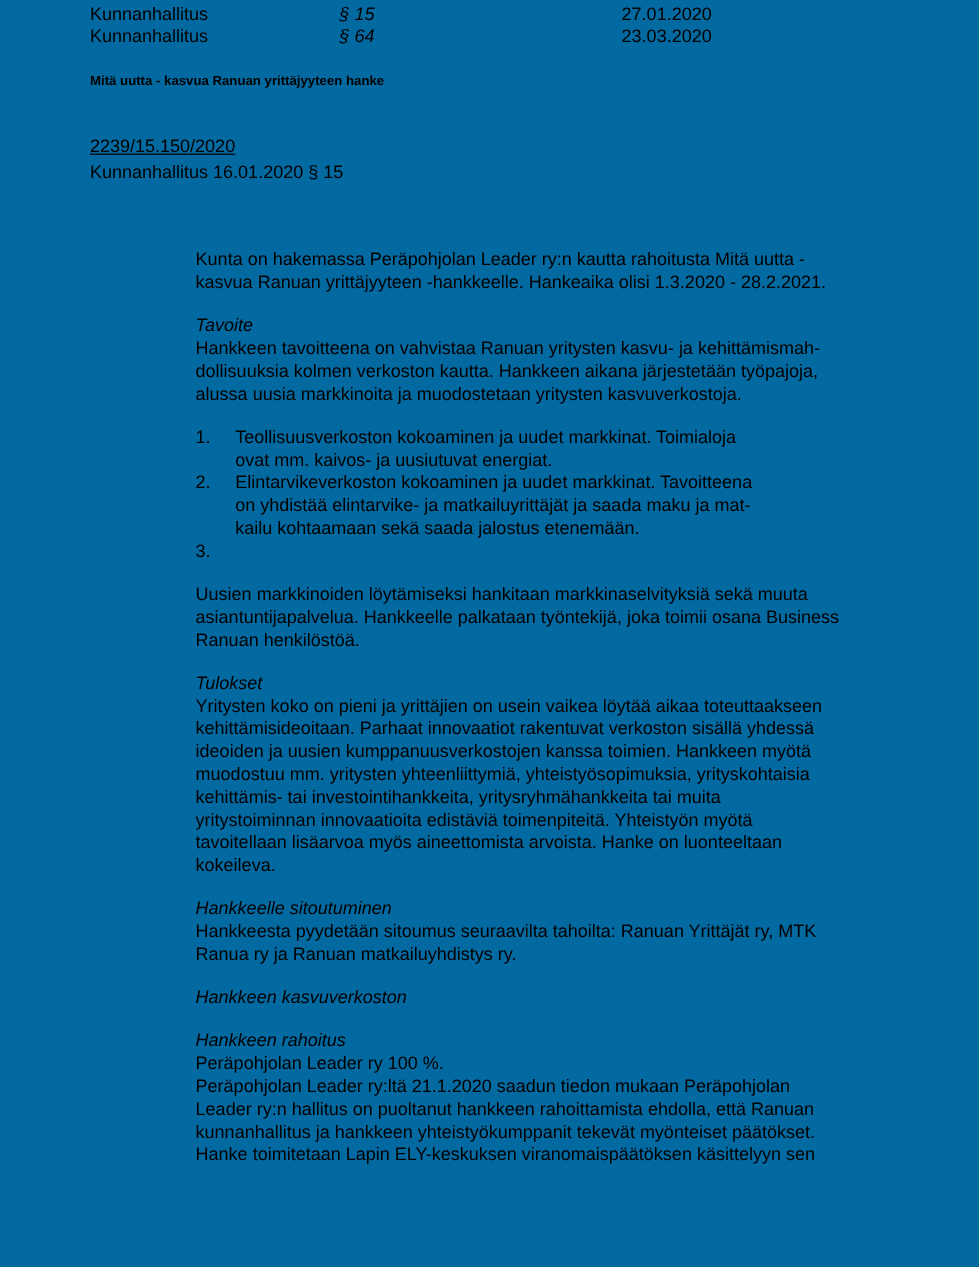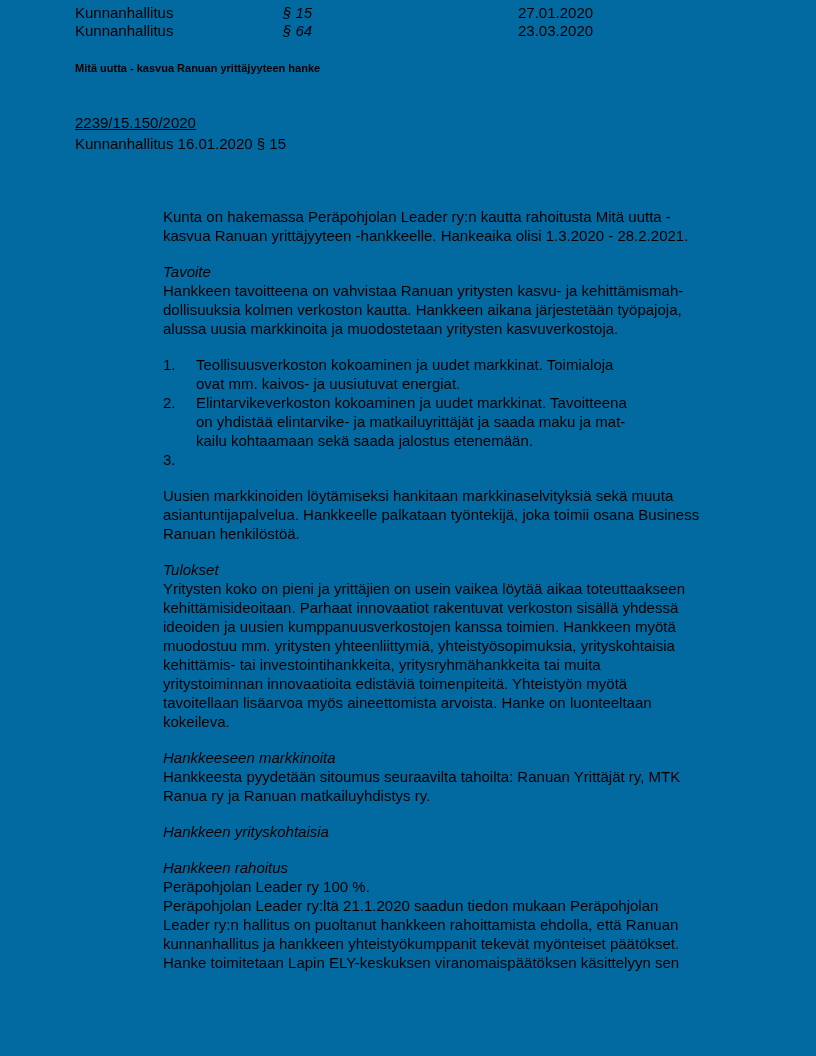--- a/index.html
+++ b/index.html
@@ -138,27 +138,27 @@
 kehittämisideoitaan. Parhaat innovaatiot rakentuvat verkoston sisällä yhdessä
 ideoiden ja uusien kumppanuusverkostojen kanssa toimien. Hankkeen myötä
 muodostuu mm. yritysten yhteenliittymiä, yhteistyösopimuksia, yrityskohtaisia
 kehittämis- tai investointihankkeita, yritysryhmähankkeita tai muita
 yritystoiminnan innovaatioita edistäviä toimenpiteitä. Yhteistyön myötä
 tavoitellaan lisäarvoa myös aineettomista arvoista. Hanke on luonteeltaan
 kokeileva.</div>
     </section>
 
     <section>
-      <div class="sec-heading">Hankkeeseen markkinoita</div>
+      <div class="sec-heading">Hankkeelle sitoutuminen</div>
       <div class="pre">Hankkeesta pyydetään sitoumus seuraavilta tahoilta: Ranuan Yrittäjät ry, MTK
 Ranua ry ja Ranuan matkailuyhdistys ry.</div>
     </section>
 
     <section>
-      <div class="sec-heading">Hankkeen yrityskohtaisia</div>
+      <div class="sec-heading">Hankkeen kasvuverkoston</div>
     </section>
 
     <section>
       <div class="sec-heading">Hankkeen rahoitus</div>
       <div class="pre">Peräpohjolan Leader ry 100 %.
 Peräpohjolan Leader ry:ltä 21.1.2020 saadun tiedon mukaan Peräpohjolan
 Leader ry:n hallitus on puoltanut hankkeen rahoittamista ehdolla, että Ranuan
 kunnanhallitus ja hankkeen yhteistyökumppanit tekevät myönteiset päätökset.
 Hanke toimitetaan Lapin ELY-keskuksen viranomaispäätöksen käsittelyyn sen</div>
     </section>

